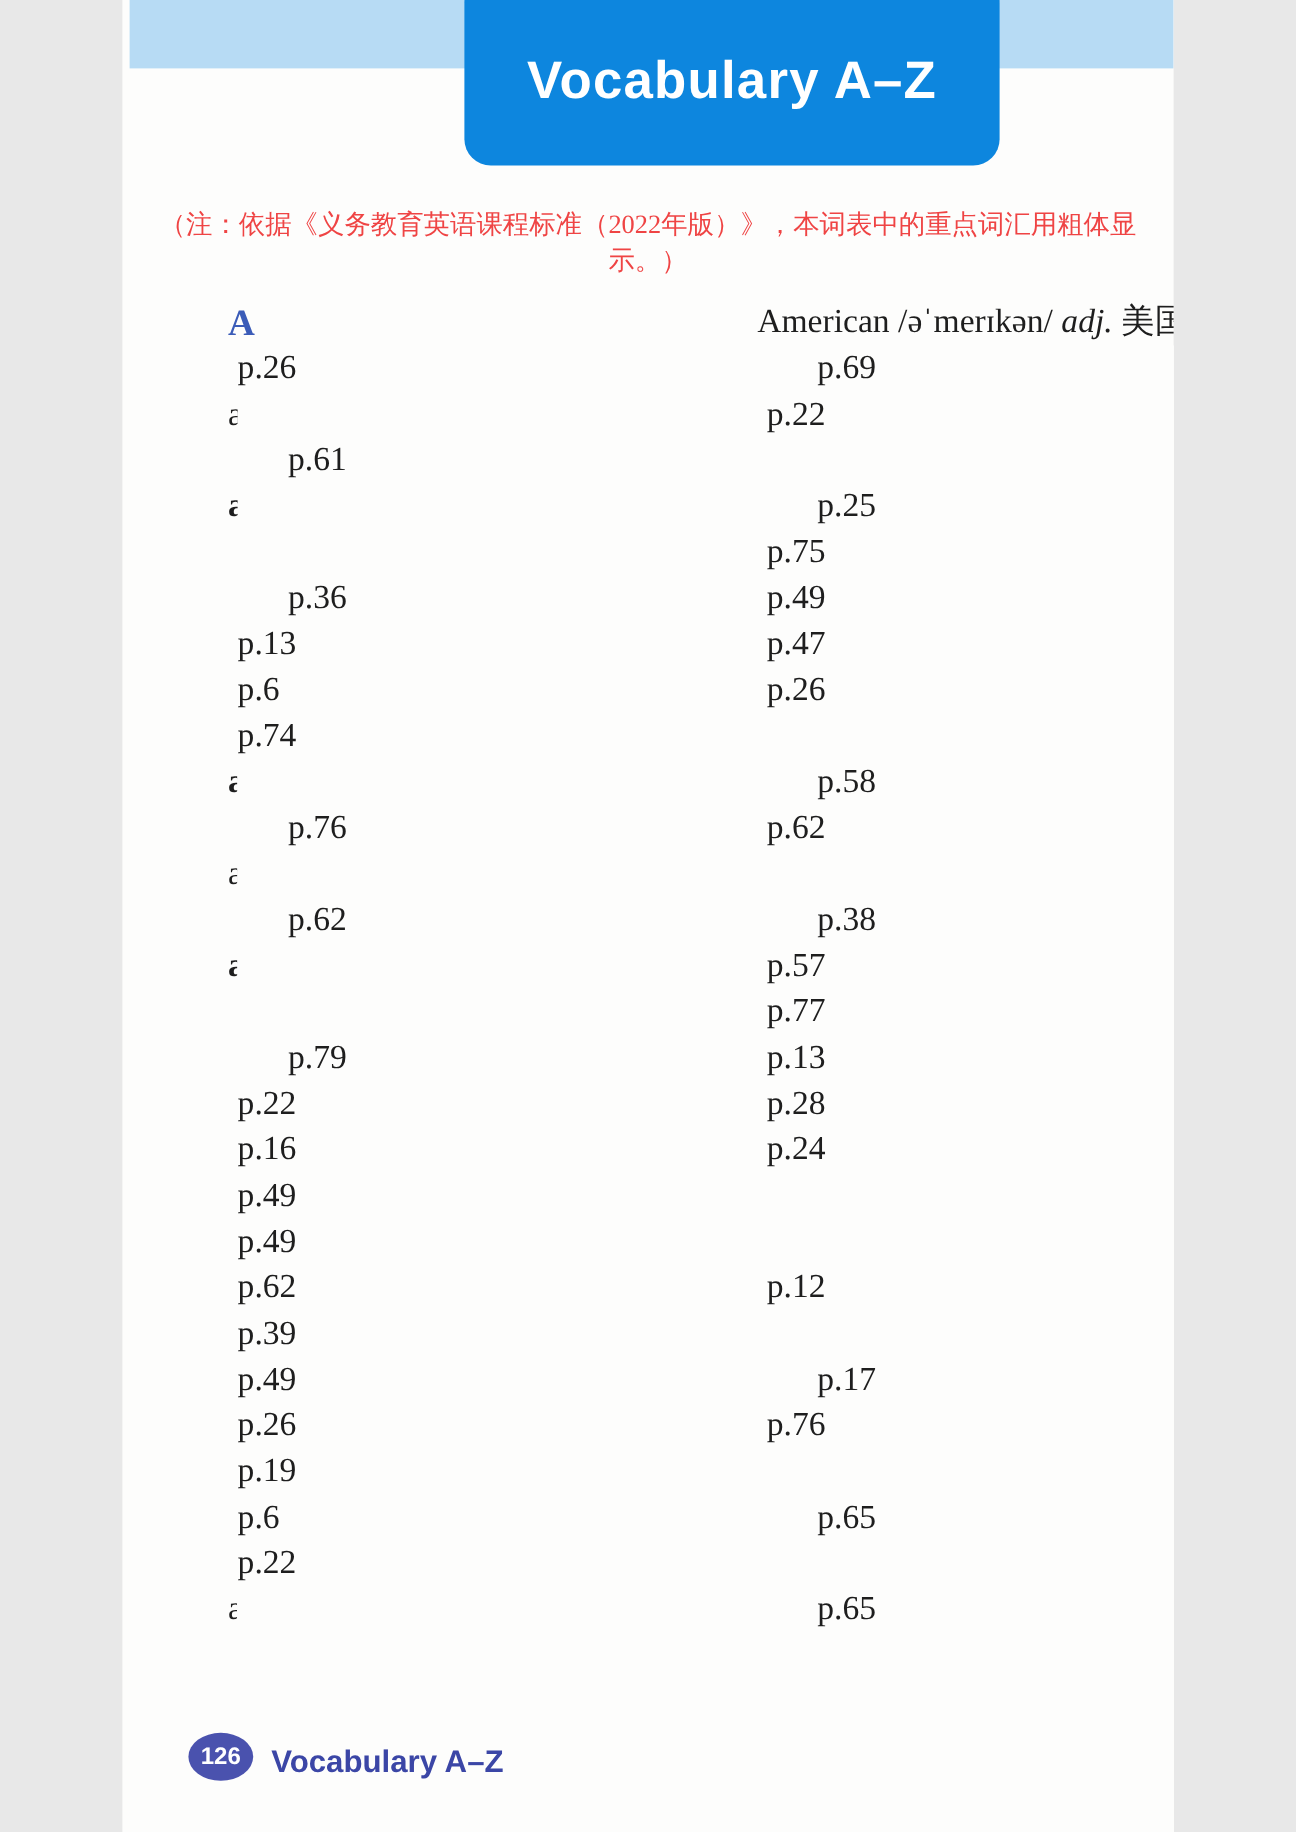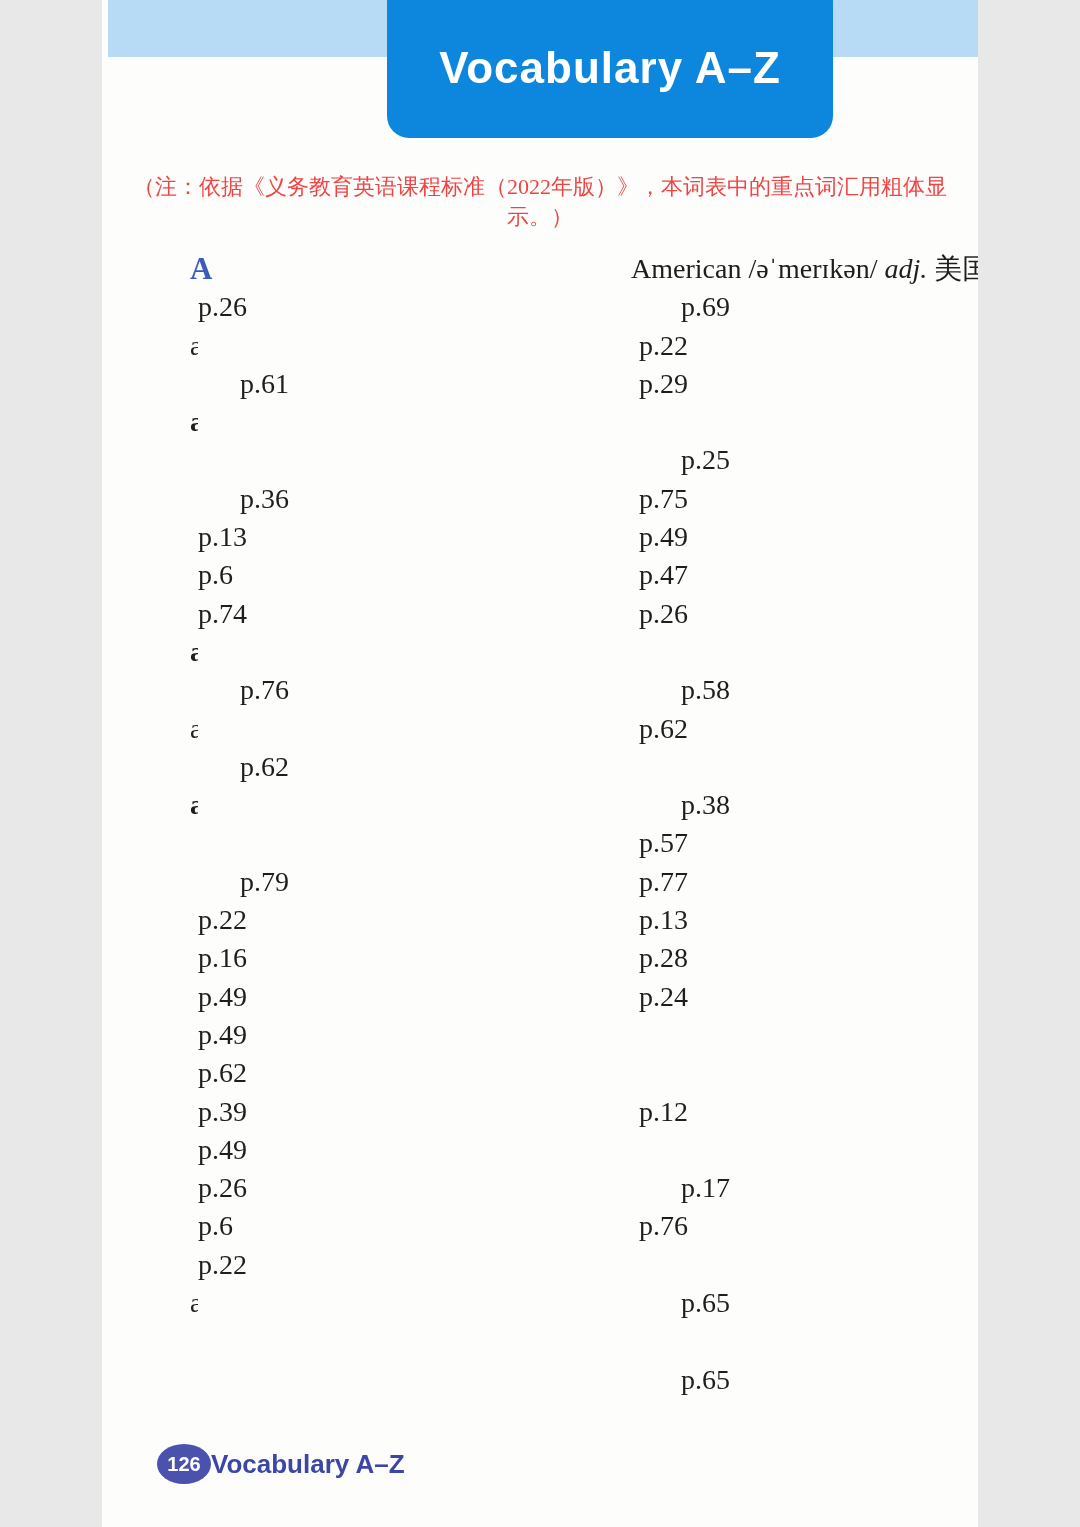--- a/index.html
+++ b/index.html
@@ -14,21 +14,21 @@
   .content{position:absolute;top:250px;left:88px;width:848px;display:flex;gap:34px;}
   .col{flex:1;min-width:0;}
   .row{display:flex;align-items:flex-start;height:38.3px;line-height:38.3px;font-size:28px;white-space:nowrap;}
   .row .text{flex:1;min-width:0;overflow:hidden;}
   .row.indent .text{padding-left:42px;}
   .row .page{margin-left:8px;flex:none;}
   .section-header{height:38.3px;line-height:38.3px;font-size:31px;font-weight:bold;color:#3b5cb8;}
   .spacer{height:38.3px;}
   .s-b{font-weight:bold;}
   .s-i{font-style:italic;}
-  .footer{position:absolute;left:55px;top:1444px;display:flex;align-items:center;
+  .footer{position:absolute;left:55px;top:1444px;display:flex;align-items:flex-end;gap:15px;
           font-family:"Liberation Sans","DejaVu Sans",sans-serif;}
   .badge{width:54px;height:40px;border-radius:50%;background:#4a52ae;color:#ffffff;display:flex;
          align-items:center;justify-content:center;font-weight:bold;font-size:20px;}
   .footer-label{color:#3b46a6;font-weight:bold;font-size:26px;}
 </style>
 </head>
 <body>
 
 <div class="page">
   <div class="topband"></div>
@@ -124,20 +124,24 @@
         <div class="row">
           <span class="text"></span>
           <span class="page">p.49</span>
         </div>
         <div class="row">
           <span class="text"></span>
           <span class="page">p.26</span>
         </div>
         <div class="row">
           <span class="text"></span>
+          <span class="page">p.19</span>
+        </div>
+        <div class="row">
+          <span class="text"></span>
           <span class="page">p.6</span>
         </div>
         <div class="row">
           <span class="text"></span>
           <span class="page">p.22</span>
         </div>
         <div class="row">
           <span class="text"><span class="s-r">ambition /æmˈbɪʃn/ </span><span class="s-i">n.</span><span class="s-r"> 追求的目标；</span></span>
         </div>
       </div>
@@ -145,24 +149,20 @@
         <div class="row">
           <span class="text"><span class="s-r">American /əˈmerɪkən/ </span><span class="s-i">adj.</span><span class="s-r"> 美国的；</span></span>
         </div>
         <div class="row indent">
           <span class="text"></span>
           <span class="page">p.69</span>
         </div>
         <div class="row">
           <span class="text"></span>
           <span class="page">p.22</span>
-        </div>
-        <div class="row">
-          <span class="text"></span>
-          <span class="page">p.29</span>
         </div>
         <div class="row">
           <span class="text"><span class="s-r">apologize /əˈpɒlədʒaɪz/</span></span>
         </div>
         <div class="row indent">
           <span class="text"></span>
           <span class="page">p.25</span>
         </div>
         <div class="row">
           <span class="text"></span>

